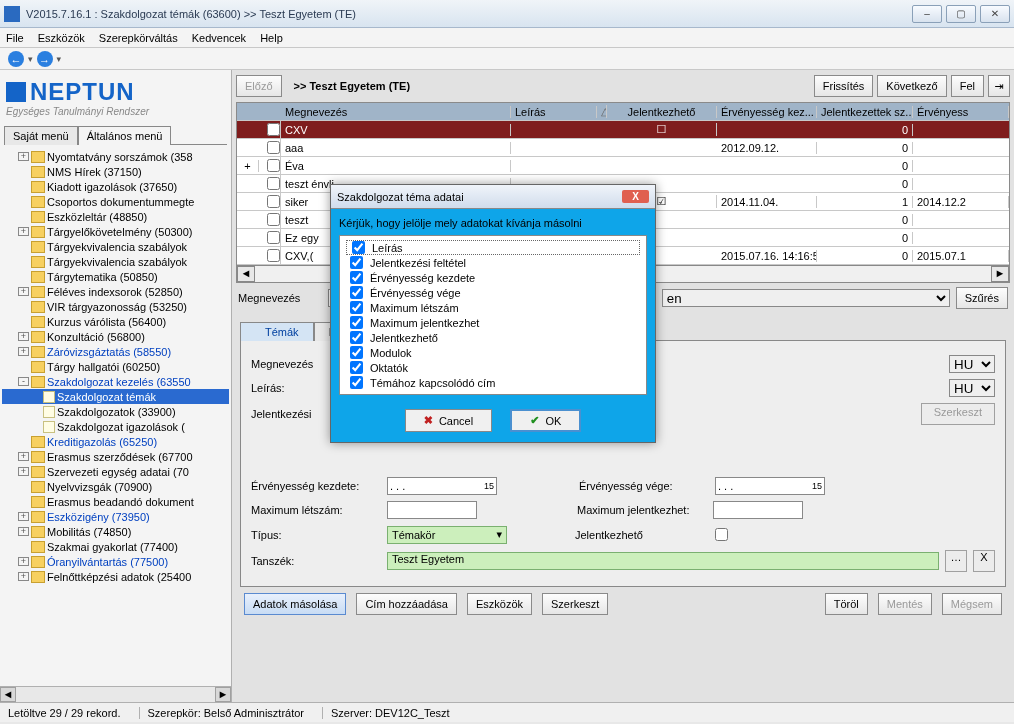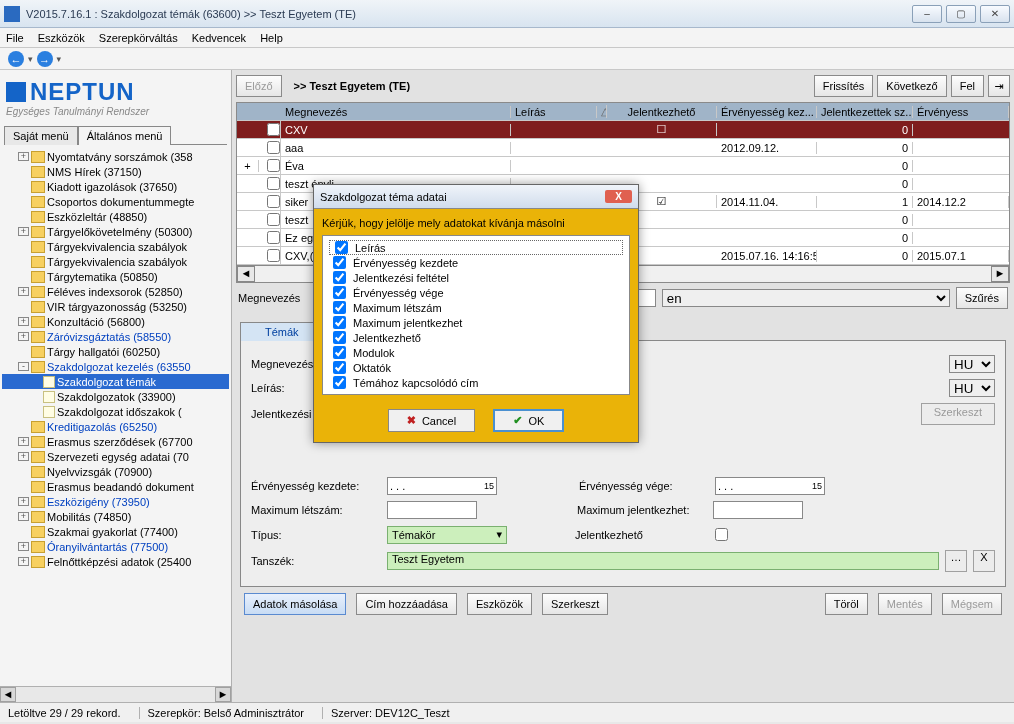--- a/index.html
+++ b/index.html
@@ -139,23 +139,23 @@
   .date-field .cal { margin-left:auto; font-size:9px;}
   .green-input { background:#ccefbc; border:1px solid #7ab070; flex:1; height:18px; padding:0 4px;}
   .btn-row { display:flex; gap:10px; padding:6px 8px; align-items:flex-start;}
   .btn-row .spacer { flex:1; }
   .statusbar {
     height:20px; background:#f0f0f0; border-top:1px solid #b0b0b0;
     display:flex; align-items:center; padding:0 8px; gap:18px;
   }
   .statusbar .seg { border-left:1px solid #b0b0b0; padding-left:8px;}
   .modal-back {
-    position:absolute; left:313px; top:184px;
+    position:absolute; left:330px; top:184px;
     width:326px;
-    background:#eab308;
+    background:#0ea5e9;
     border:1px solid #666;
     box-shadow:0 0 10px rgba(0,0,0,.4);
     z-index:100;
   }
   .modal-title {
     height:24px; background:linear-gradient(#f0f4fa,#d0dcec);
     display:flex; align-items:center; padding:0 6px;
     border-bottom:1px solid #888;
   }
   .modal-title .t { flex:1; }
@@ -273,20 +273,25 @@
           <span class="expander">+</span>
           <span class="folder"></span>
           <span class="label">Féléves indexsorok (52850)</span>
         </div>
         <div class="tree-row indent1">
           <span class="expander none"></span>
           <span class="folder"></span>
           <span class="label">VIR tárgyazonosság (53250)</span>
         </div>
         <div class="tree-row indent1">
+          <span class="expander none"></span>
+          <span class="folder"></span>
+          <span class="label">Kurzus várólista (56400)</span>
+        </div>
+        <div class="tree-row indent1">
           <span class="expander">+</span>
           <span class="folder"></span>
           <span class="label">Konzultáció (56800)</span>
         </div>
         <div class="tree-row indent1 blue">
           <span class="expander">+</span>
           <span class="folder"></span>
           <span class="label">Záróvizsgáztatás (58550)</span>
         </div>
         <div class="tree-row indent1">
@@ -305,21 +310,21 @@
           <span class="label">Szakdolgozat témák</span>
         </div>
         <div class="tree-row indent2">
           <span class="expander none"></span>
           <span class="page"></span>
           <span class="label">Szakdolgozatok (33900)</span>
         </div>
         <div class="tree-row indent2">
           <span class="expander none"></span>
           <span class="page"></span>
-          <span class="label">Szakdolgozat időszakok (</span>
+          <span class="label">Szakdolgozat igazolások (</span>
         </div>
         <div class="tree-row indent1 blue">
           <span class="expander none"></span>
           <span class="folder"></span>
           <span class="label">Kreditigazolás (65250)</span>
         </div>
         <div class="tree-row indent1">
           <span class="expander">+</span>
           <span class="folder"></span>
           <span class="label">Erasmus szerződések (67700</span>
@@ -587,25 +592,25 @@
   </div>
   <div class="modal-body">
     <div class="modal-msg">Kérjük, hogy jelölje mely adatokat kívánja másolni</div>
     <div class="chk-list" id="chk-list">
         <div class="chk-row dashed">
           <input type="checkbox" checked="" style="">
           <span>Leírás</span>
         </div>
         <div class="chk-row">
           <input type="checkbox" checked="" style="">
+          <span>Jelentkezési feltétel</span>
+        </div>
+        <div class="chk-row">
+          <input type="checkbox" checked="" style="">
           <span>Érvényesség kezdete</span>
-        </div>
-        <div class="chk-row">
-          <input type="checkbox" checked="" style="">
-          <span>Jelentkezési feltétel</span>
         </div>
         <div class="chk-row">
           <input type="checkbox" checked="" style="">
           <span>Érvényesség vége</span>
         </div>
         <div class="chk-row">
           <input type="checkbox" checked="" style="">
           <span>Maximum létszám</span>
         </div>
         <div class="chk-row">

